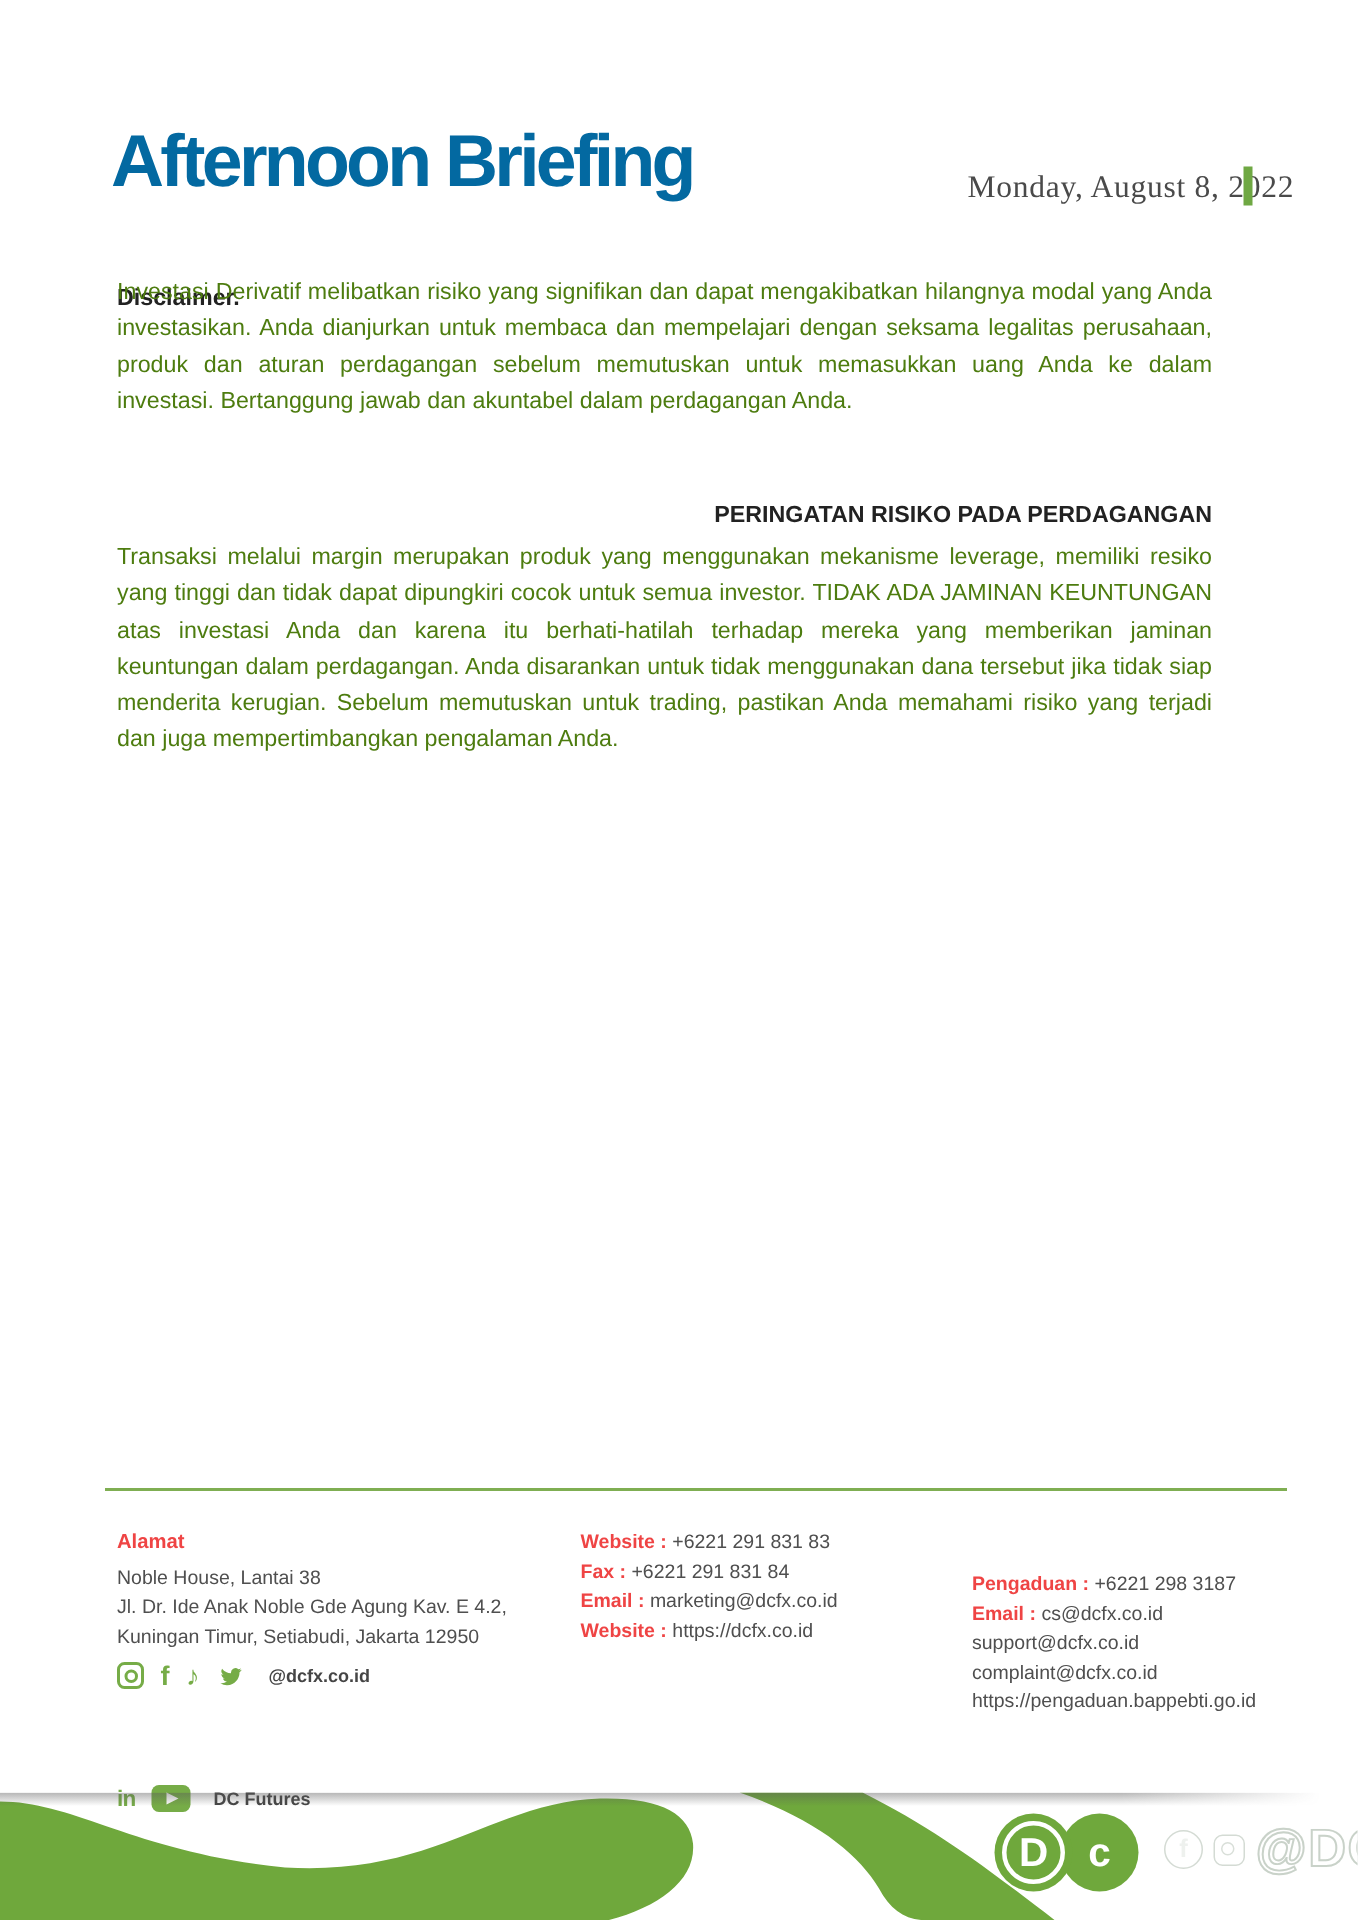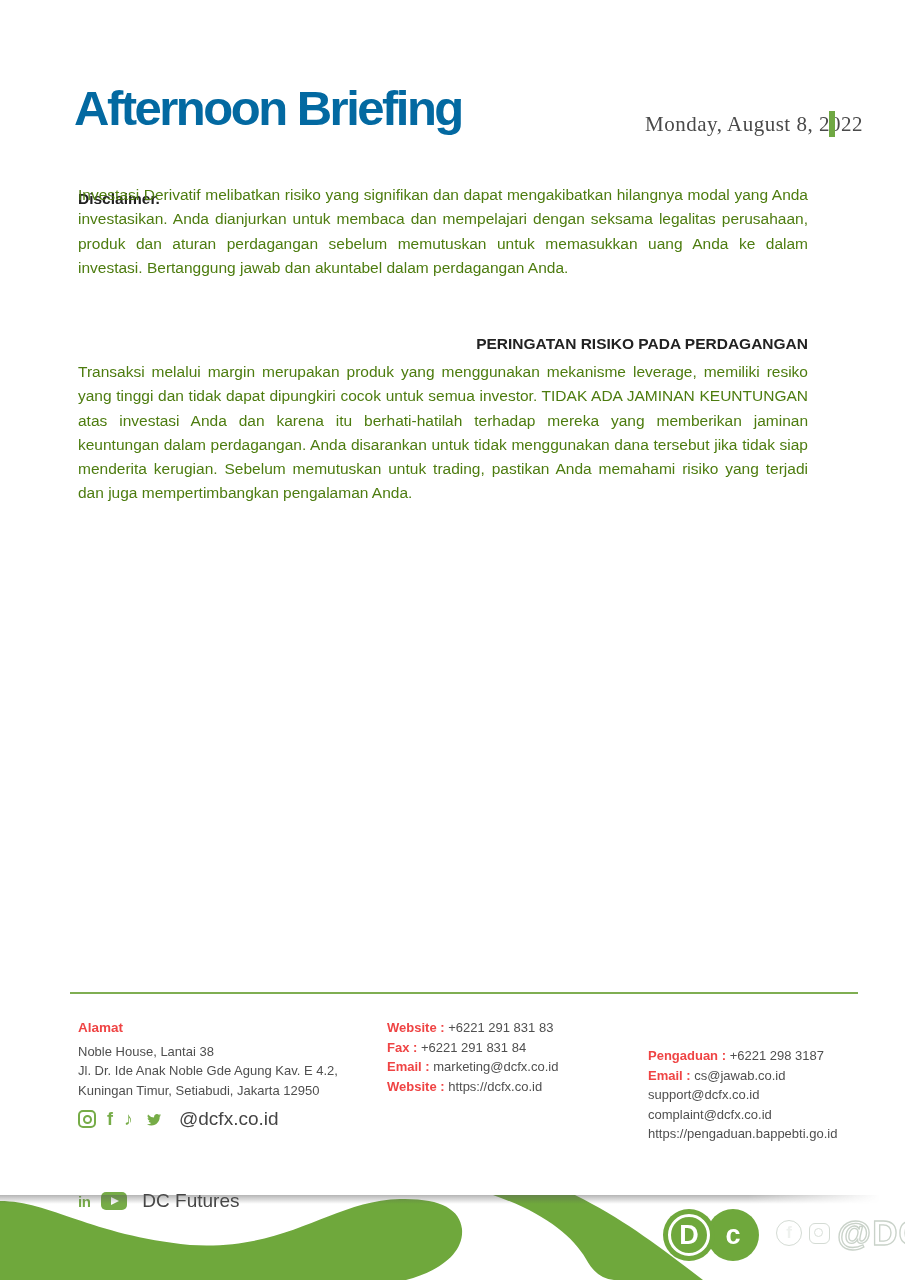--- a/index.html
+++ b/index.html
@@ -37,21 +37,21 @@
   .fcol{position:absolute;top:1018px;font-size:13px;line-height:19.5px;color:#4f4f4f;}
   .fcol .flabel{color:#ef4444;font-weight:700;}
   .fcol-1{left:78px;}
   .fcol-2{left:387px;}
   .fcol-3{left:648px;margin-top:28px;}
   .fcol .fhead{font-size:13.5px;margin-bottom:4px;}
   
   .social-row{position:absolute;left:78px;display:flex;align-items:center;gap:11px;}
   .social-row-1{top:1108px;}
   .social-row-2{top:1190px;}
-  .handle{font-size:19px;font-weight:400;color:#454545;margin-left:4px;}
+  .handle{font-size:12px;font-weight:700;color:#454545;margin-left:4px;}
   .icon-green{color:#76AC47;fill:#76AC47;}
   .ig{width:14px;height:14px;border:2.2px solid #76AC47;border-radius:5px;position:relative;display:inline-block;}
   .ig::after{content:"";position:absolute;left:2.6px;top:2.6px;width:5px;height:5px;border:2px solid #76AC47;border-radius:50%;}
   .fb-f{font-size:18px;font-weight:700;line-height:16px;}
   .tiktok{font-size:18px;font-weight:700;line-height:16px;}
   .li-in{font-size:15px;font-weight:700;letter-spacing:-.5px;}
   .yt{width:26px;height:18px;background:#76AC47;border-radius:5px;position:relative;display:inline-block;}
   .yt::after{content:"";position:absolute;left:10px;top:4.5px;border-left:8px solid #fff;border-top:4.5px solid transparent;border-bottom:4.5px solid transparent;}
   
   .band{position:absolute;left:0;top:1195px;width:905px;height:85px;}
@@ -107,21 +107,21 @@
 
 <div class="fcol fcol-2">
   <div><span class="flabel">Website :</span> <span>+6221 291 831 83</span></div>
   <div><span class="flabel">Fax :</span> <span>+6221 291 831 84</span></div>
   <div><span class="flabel">Email :</span> <span>marketing@dcfx.co.id</span></div>
   <div><span class="flabel">Website :</span> <span>https://dcfx.co.id</span></div>
 </div>
 
 <div class="fcol fcol-3">
   <div><span class="flabel">Pengaduan :</span> <span>+6221 298 3187</span></div>
-  <div><span class="flabel">Email :</span> <span>cs@jawab.co.id</span></div>
+  <div><span class="flabel">Email :</span> <span>cs@dcfx.co.id</span></div>
   <div>support@dcfx.co.id</div>
   <div>complaint@dcfx.co.id</div>
   <div>https://pengaduan.bappebti.go.id</div>
 </div>
 
 <div class="social-row social-row-1">
   <span class="ig"></span>
   <span class="fb-f icon-green">f</span>
   <span class="tiktok icon-green">♪</span>
   <svg width="20" height="17" viewBox="0 0 24 24">

